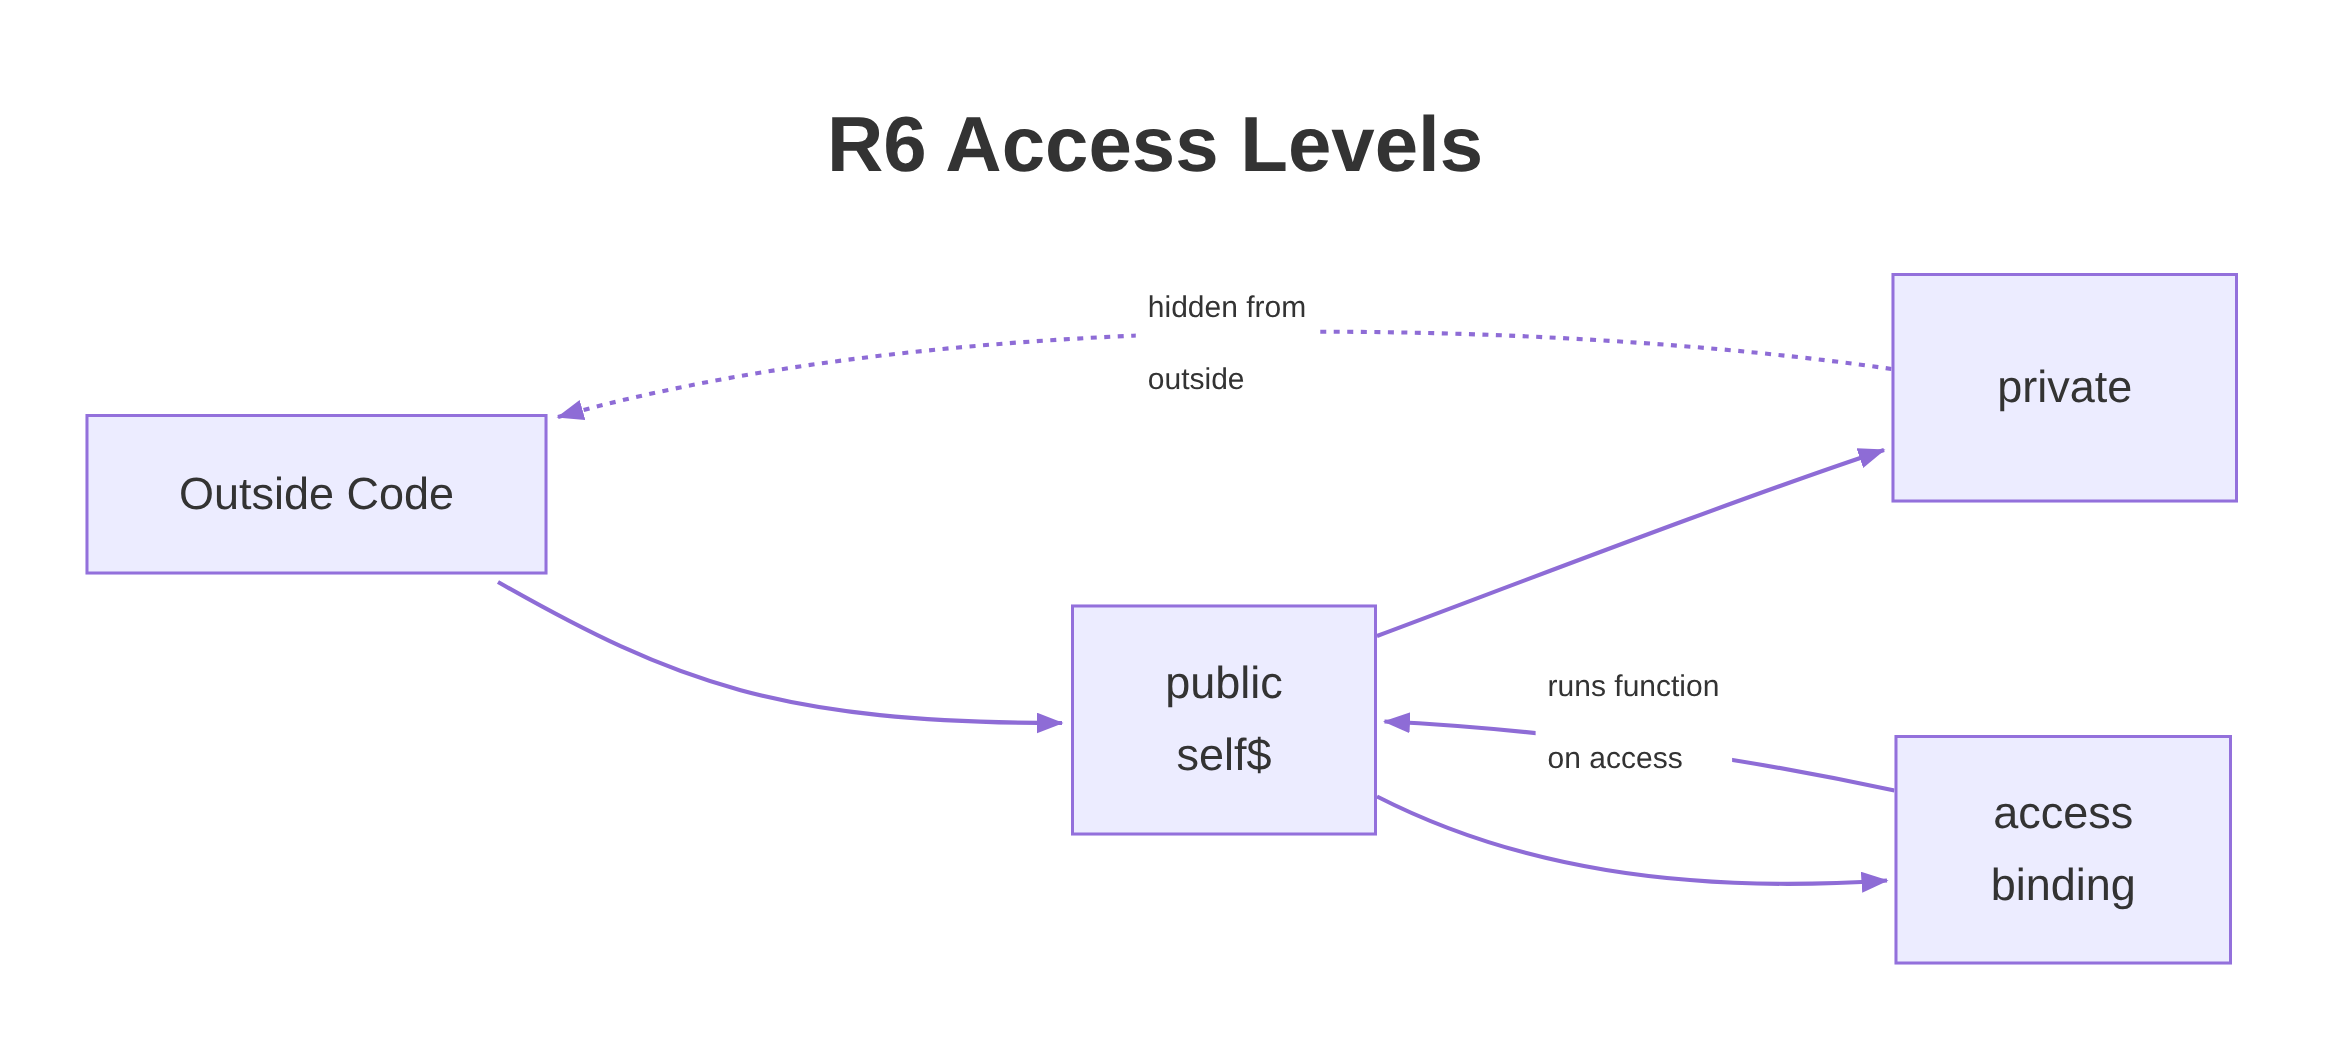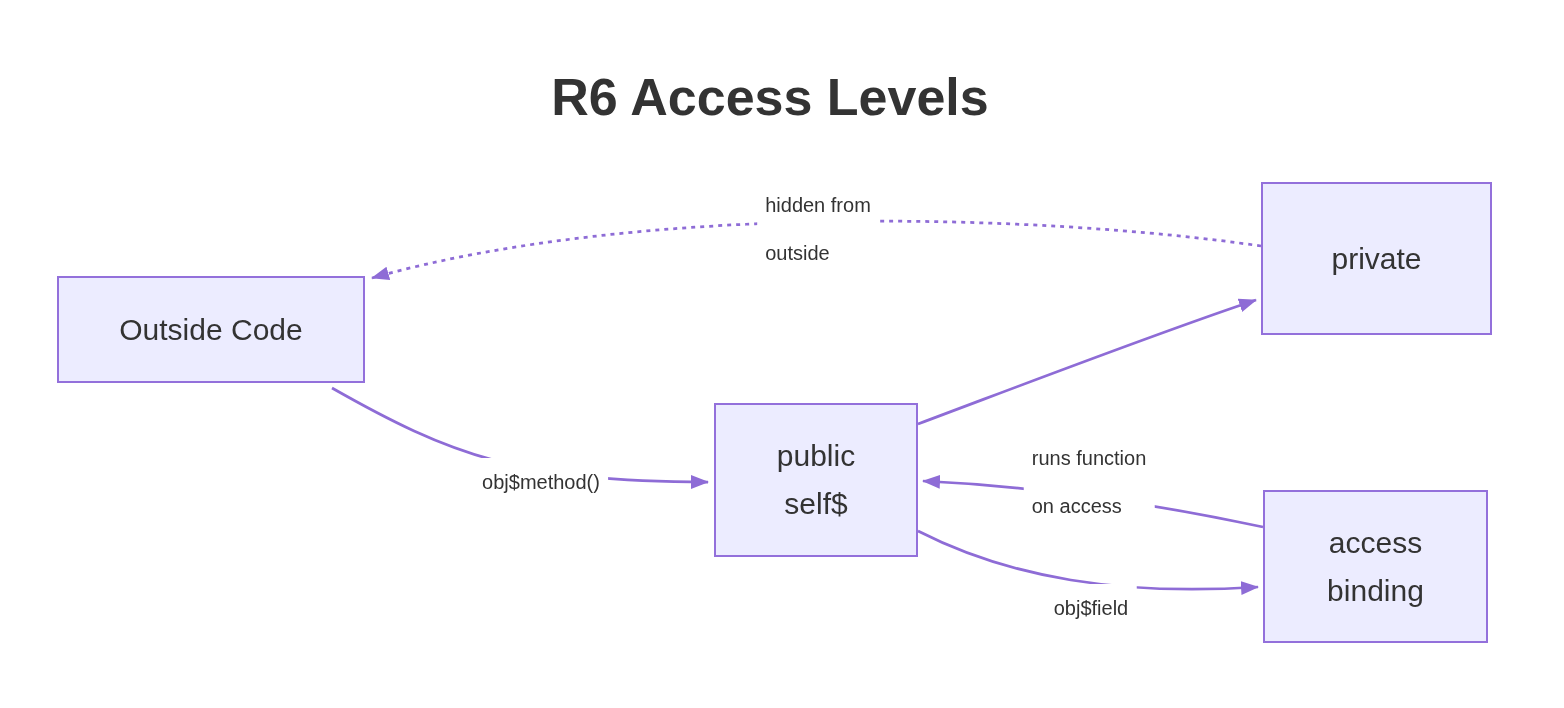--- a/index.html
+++ b/index.html
@@ -104,27 +104,21 @@
   <div class="node" style="left:1263px;top:490px;width:225px;height:153px">
     <span>access</span>
     <span>binding</span>
   </div>
 
   <div class="edge-label" style="left:818px;top:229px">
     <span>hidden from</span>
     <span>outside</span>
   </div>
 
-  <div class="edge-label" style="left:541px;top:482px">
-    <span>obj$method()</span>
-  </div>
 
 
   <div class="edge-label" style="left:1089px;top:482px">
     <span>runs function</span>
     <span>on access</span>
   </div>
 
-  <div class="edge-label" style="left:1091px;top:608px">
-    <span>obj$field</span>
-  </div>
 
 </div>
 
 </body></html>

